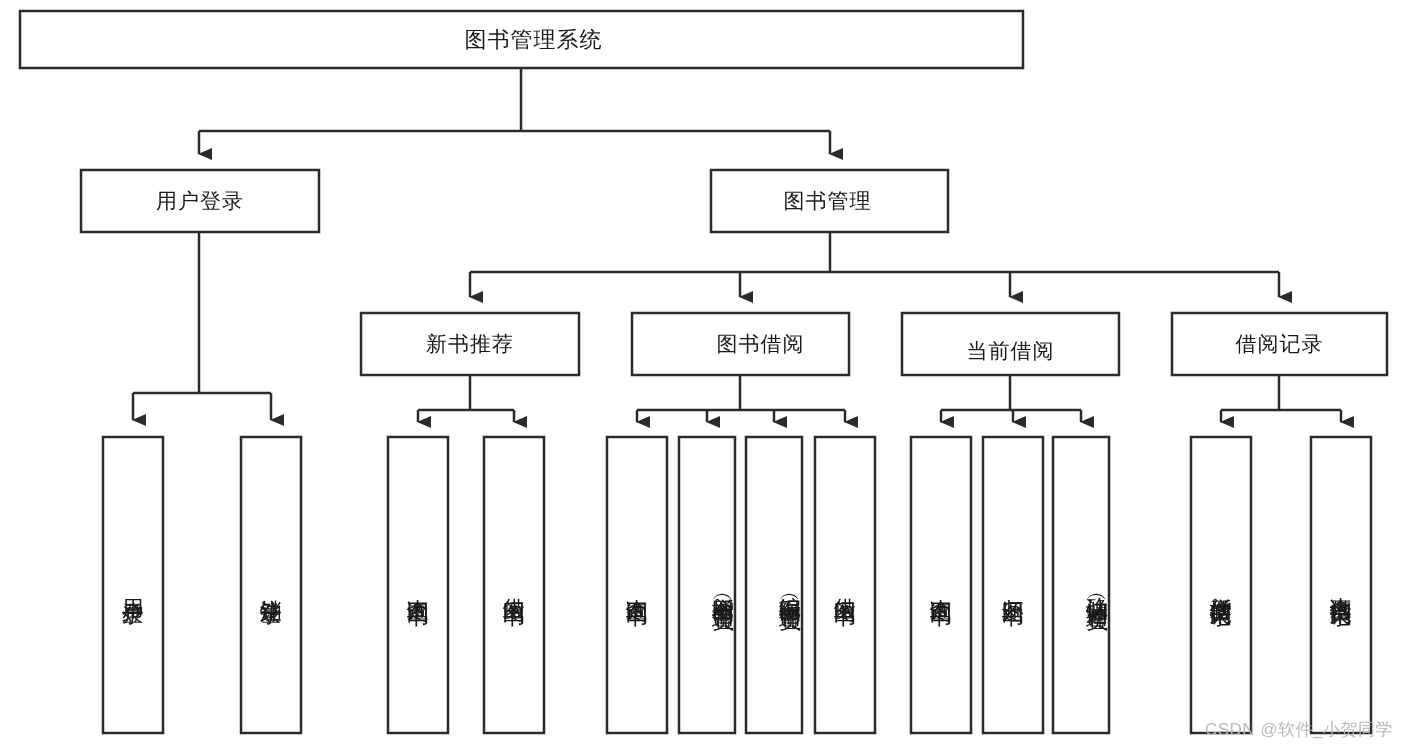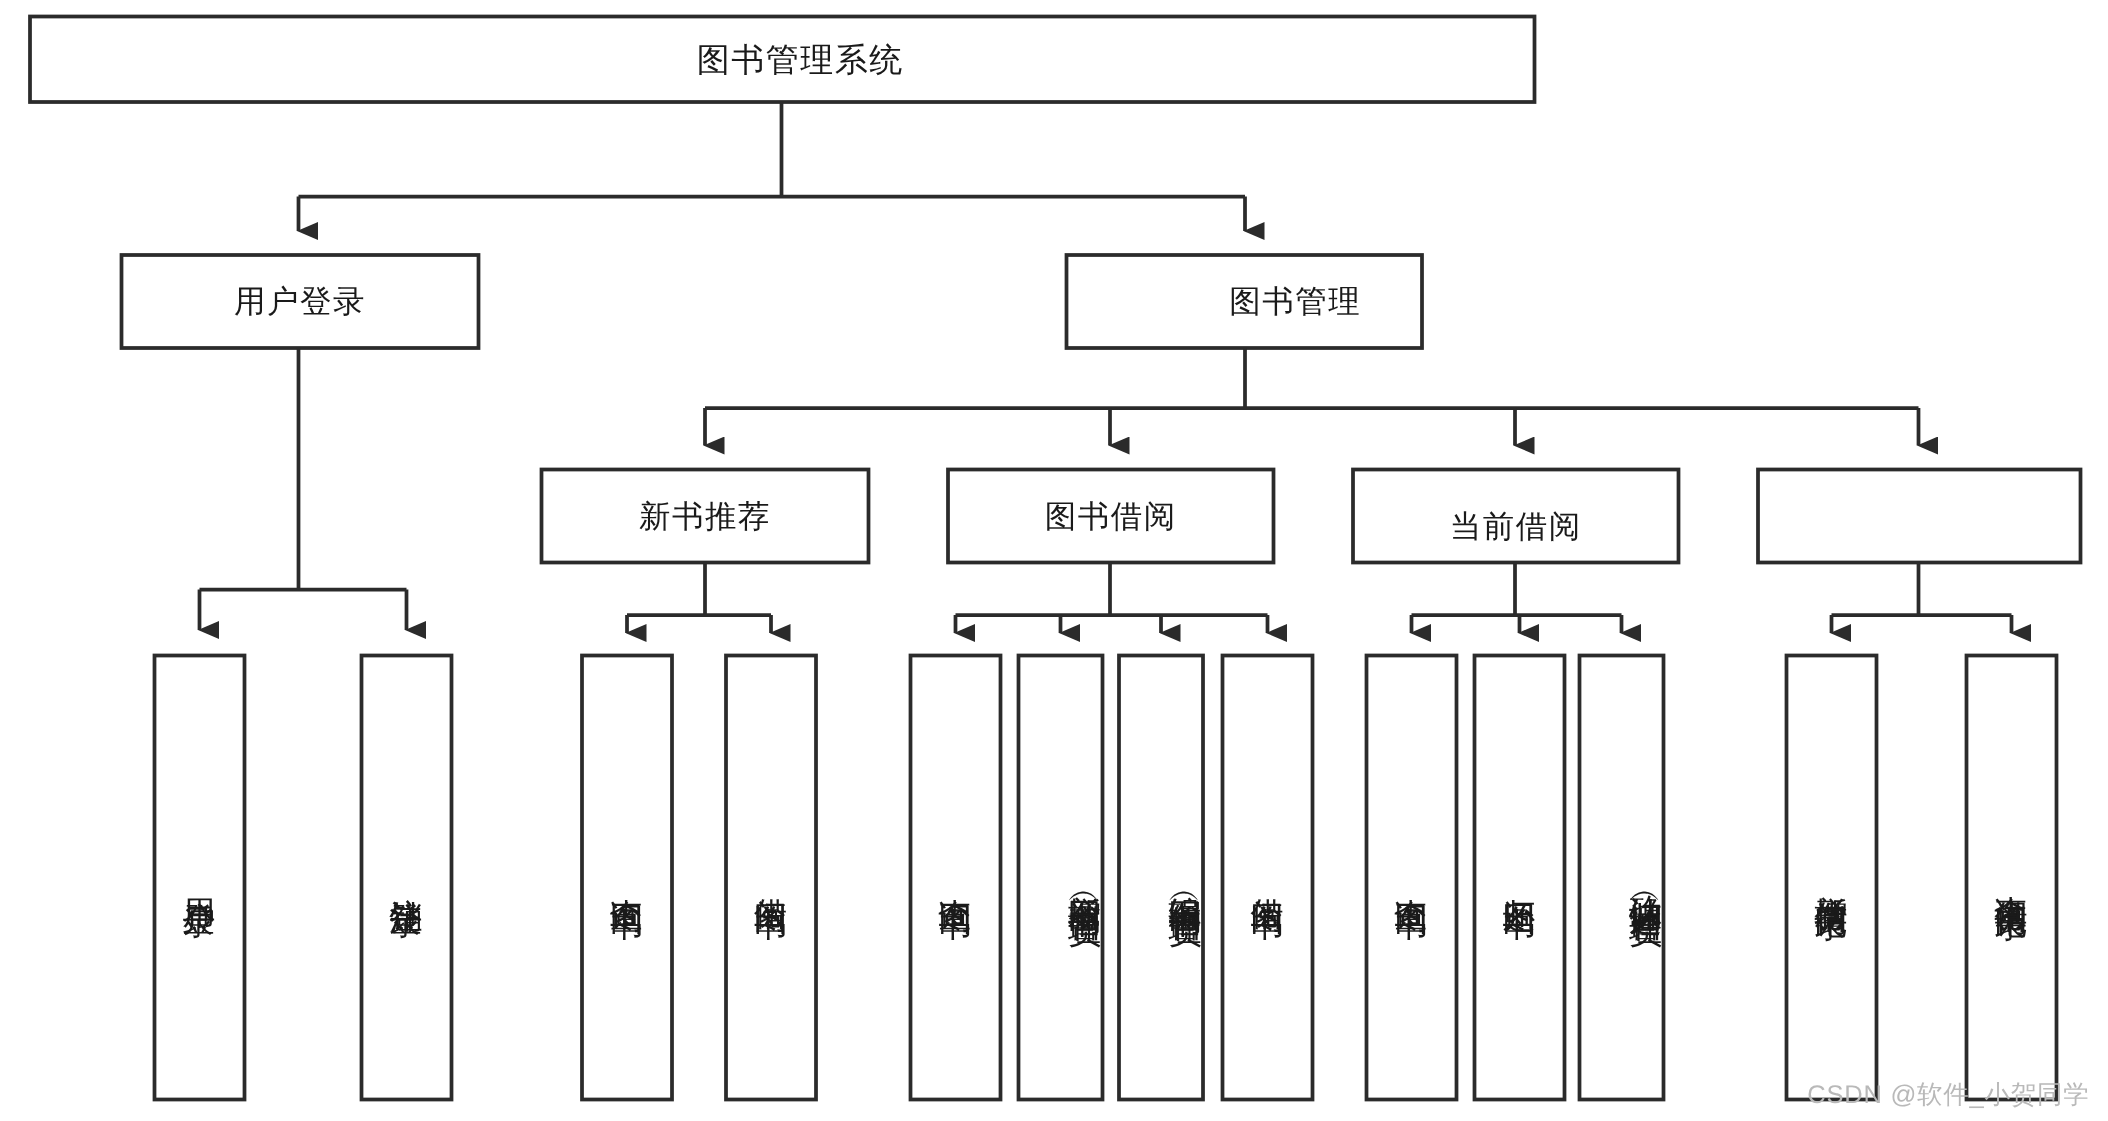--- a/index.html
+++ b/index.html
@@ -176,25 +176,26 @@
     <rect class="leaf-box" x="911" y="437" width="60" height="296"></rect>
     <rect class="leaf-box" x="983" y="437" width="60" height="296"></rect>
     <rect class="leaf-box" x="1053" y="437" width="56" height="296"></rect>
     <rect class="leaf-box" x="1191" y="437" width="60" height="296"></rect>
     <rect class="leaf-box" x="1311" y="437" width="60" height="296"></rect>
   </svg>
 
   <div class="node-label root-label" style="left:20px; top:11px; width:1003px; height:57px;padding-left:12px;">图书管理系统</div>
 
   <div class="node-label" style="left:81px; top:170px; width:238px; height:62px;">用户登录</div>
-  <div class="node-label" style="left:745px; top:170px; width:237px; height:62px;">图书管理</div>
+  <div class="node-label" style="left:709px; top:170px; width:237px; height:62px;">图书管理</div>
 
   <div class="node-label" style="left:361px; top:313px; width:218px; height:62px;border-radius:17px;">新书推荐</div>
-  <div class="node-label" style="left:632px; top:313px; width:217px; height:62px;">图书借阅</div>
+  <div class="node-label" style="left:632px; top:313px; width:217px; height:62px;padding-left:20px;">图书借阅</div>
   <div class="node-label" style="left:902px; top:313px; width:217px; height:76px;">当前借阅</div>
+  <div class="node-label" style="left:1172px; top:313px; width:215px; height:62px;">借阅记录</div>
 
   <div class="leaf-label" style="left:103px; top:437px; width:60px; height:296px;">用户登录</div>
   <div class="leaf-label" style="left:241px; top:437px; width:60px; height:296px;">注销登录</div>
   <div class="leaf-label" style="left:388px; top:437px; width:60px; height:296px;">查询图书</div>
   <div class="leaf-label" style="left:484px; top:437px; width:60px; height:296px;">借阅图书</div>
   <div class="leaf-label" style="left:607px; top:437px; width:60px; height:296px;">查询图书</div>
   <div class="leaf-label" style="left:679px; top:437px; width:56px; height:296px; align-items:flex-start; padding-top:6px; box-sizing:border-box;">新增图书（管理员）</div>
   <div class="leaf-label" style="left:746px; top:437px; width:56px; height:296px; align-items:flex-start; padding-top:6px; box-sizing:border-box;">编辑图书（管理员）</div>
   <div class="leaf-label" style="left:815px; top:437px; width:60px; height:296px;">借阅图书</div>
   <div class="leaf-label" style="left:911px; top:437px; width:60px; height:296px;">查询图书</div>

